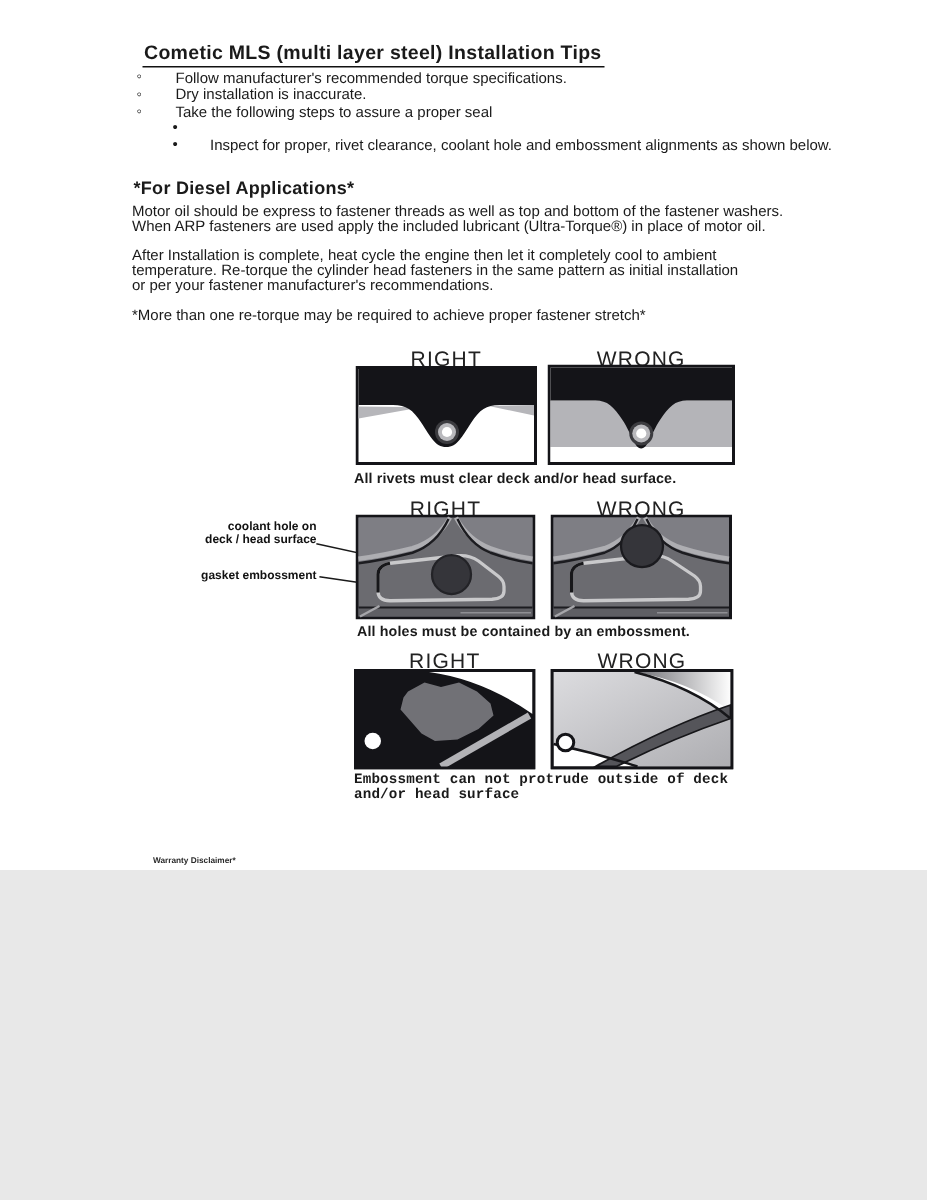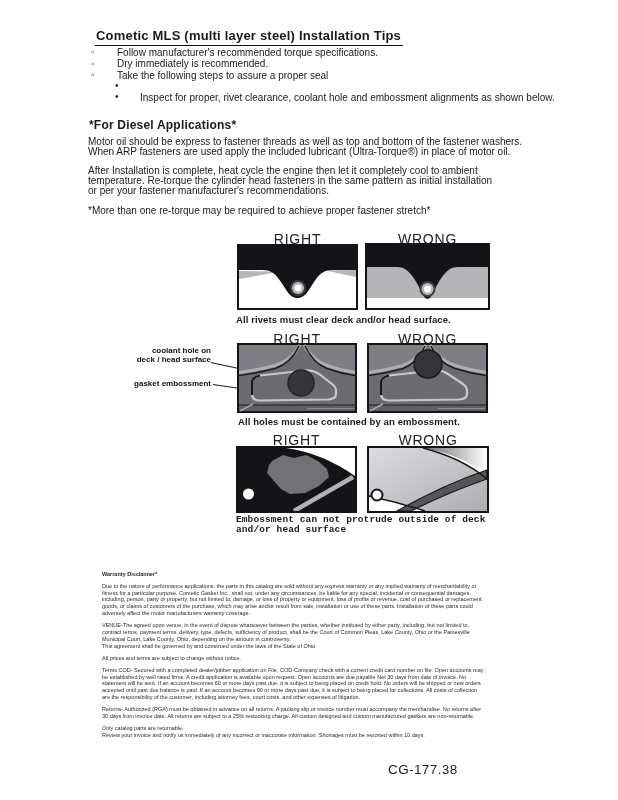--- a/index.html
+++ b/index.html
@@ -1,17 +1,17 @@
 <!DOCTYPE html>
 <html><head>
 <meta charset="utf-8">
 <style>
   html,body{margin:0;padding:0;background:#e8e8e8;}
   .page{
-    position:relative;width:618px;height:800px;background:#ffffff;
+    position:relative;width:618px;height:580px;background:#ffffff;
     font-family:"Liberation Sans", sans-serif;color:#1a1a1a;overflow:hidden;
     margin:0 auto;
   }
   .abs{position:absolute;white-space:nowrap;}
   .title{
     font-size:13px;font-weight:bold;border-bottom:1.5px solid #111;
     padding:0 2px 2px 1px;letter-spacing:0.2px;
   }
   .tipline{font-size:10px;padding-left:20px;}
   .marker{font-size:10px;}
@@ -37,21 +37,21 @@
 
 <div class="page">
 
   <div class="abs" style="left:95px;top:26px;">
     <span class="title">Cometic MLS (multi layer steel) Installation Tips</span>
   </div>
 
   <span class="abs marker" style="left:91px;top:46px;">◦</span>
   <div class="abs tipline" style="left:97px;top:46.5px;">Follow manufacturer's recommended torque specifications.</div>
   <span class="abs marker" style="left:91px;top:57.5px;">◦</span>
-  <div class="abs tipline" style="left:97px;top:58px;">Dry immediately is recommended.</div>
+  <div class="abs tipline" style="left:97px;top:58px;">Dry installation is inaccurate.</div>
   <span class="abs marker" style="left:91px;top:69px;">◦</span>
   <div class="abs tipline" style="left:97px;top:69.5px;">Take the following steps to assure a proper seal</div>
   <span class="abs marker" style="left:115px;top:80px;">•</span>
   <span class="abs marker" style="left:115px;top:91.3px;">•</span>
   <div class="abs tipline" style="left:120px;top:92px;">Inspect for proper, rivet clearance, coolant hole and embossment alignments as shown below.</div>
 
   <div class="abs heading" style="left:89px;top:117.5px;">*For Diesel Applications*</div>
   <div class="abs body" style="left:88px;top:136.3px;">Motor oil should be express to fastener threads as well as top and bottom of the fastener washers.</div>
   <div class="abs body" style="left:88px;top:164.7px;">After Installation is complete, heat cycle the engine then let it completely cool to ambient</div>
   <div class="abs body" style="left:88px;top:146.3px;">When ARP fasteners are used apply the included lubricant (Ultra-Torque®) in place of motor oil.</div>

